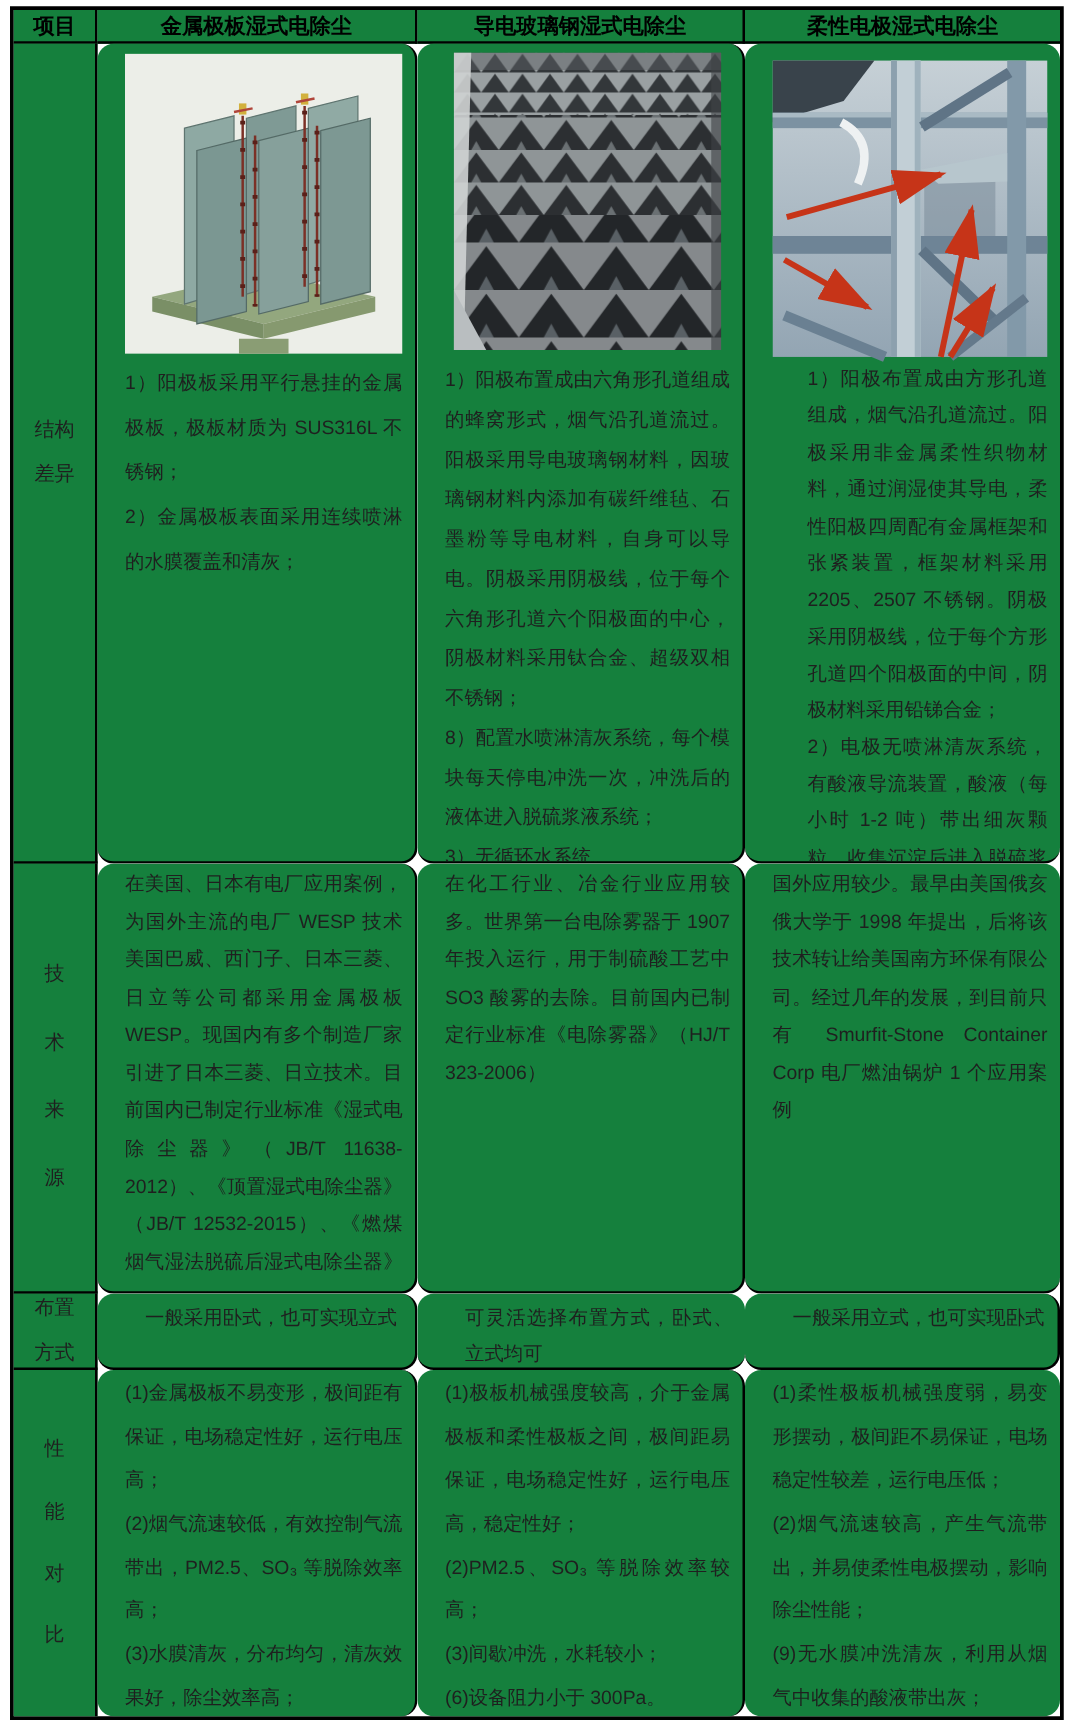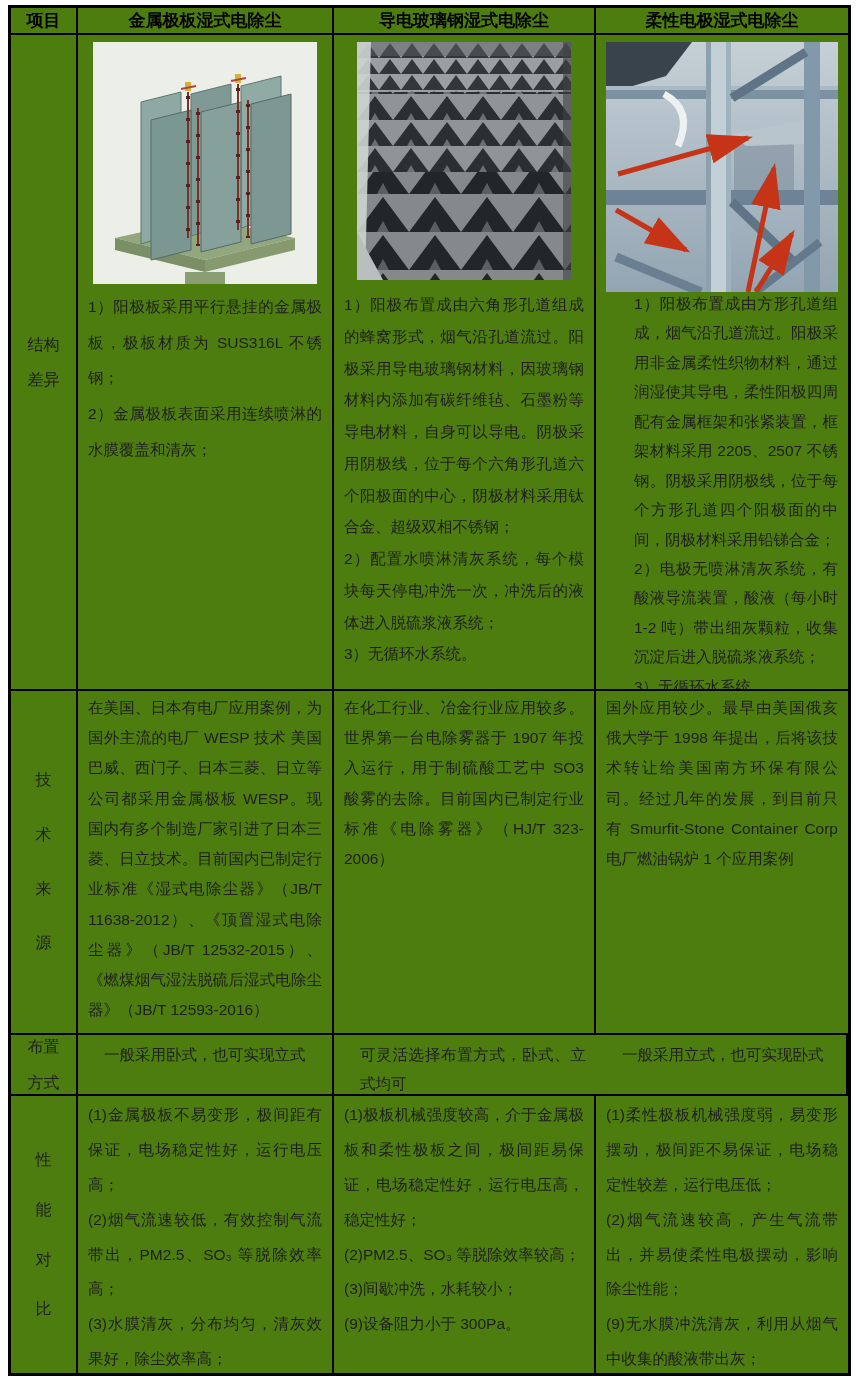--- a/index.html
+++ b/index.html
@@ -7,30 +7,30 @@
     width:860px;height:1379px;background:#ffffff;overflow:hidden;position:relative;
     font-family:"Liberation Sans","DejaVu Sans",sans-serif;color:#1f1f1f;
   }
   .tbl{
     position:absolute;left:8px;top:5px;width:843px;height:1371px;
     box-sizing:border-box;border:3px solid #000;background:#fff;
     display:grid;
     grid-template-columns:67px 256px 262px 1fr;
     grid-template-rows:27px 656px 344px 61px 1fr;
   }
-  .cell{box-sizing:border-box;border-right:2px solid #000;border-bottom:2px solid #000;overflow:hidden;background:#4d7c0f;}
+  .cell{box-sizing:border-box;border-right:2px solid #000;border-bottom:2px solid #000;overflow:hidden;background:#15803d;}
   .last-col{border-right:none;}
   .last-row{border-bottom:none;}
   .hdr{display:flex;align-items:center;justify-content:center;font-weight:bold;font-size:17px;color:#000;}
   .rlabel{display:flex;align-items:center;justify-content:center;text-align:center;font-size:16px;}
   .rlabel span{white-space:pre-line;display:block;}
   .lh-2lines span{line-height:2.2;}
   .lh-tech span{line-height:3.4;}
   .lh-perf span{line-height:3.1;}
-  .body-cell{padding:2px 10px 0 10px;font-size:15.5px;text-align:justify;}
+  .body-cell{padding:2px 10px 0 22px;font-size:15.5px;text-align:justify;border-radius:13px;}
   .body-cell p{margin:0;}
   .s-col1 p{line-height:2.3;}
   .s-col2 p{line-height:2.05;}
   .s-col3 p{line-height:1.9;margin-left:28px;}
   .t-cell p{line-height:1.95;}
   .l-cell p{line-height:1.85;padding-top:4px;margin-left:16px;}
   .p-cell p{line-height:2.25;}
   .fig{height:252px;display:flex;align-items:flex-start;justify-content:center;padding-top:5px;box-sizing:border-box;}
   svg{display:block;}
 </style>
@@ -103,21 +103,21 @@
         <rect x="0" y="0" width="214" height="50" fill="url(#hxs)"></rect>
         <rect x="0" y="50" width="214" height="80" fill="url(#hxm)"></rect>
         <rect x="0" y="130" width="214" height="108" fill="url(#hxl)"></rect>
         <rect x="0" y="0" width="214" height="14" fill="#5b6063" opacity="0.5"></rect>
         <polygon points="0,0 14,0 8,238 0,238" fill="#cfd3d3" opacity="0.9"></polygon>
         <polygon points="0,190 26,238 0,238" fill="#b9bec0"></polygon>
         <rect x="206" y="0" width="8" height="238" fill="#3f4346" opacity="0.6"></rect>
       </svg>
     </div>
     <p>1）阳极布置成由六角形孔道组成的蜂窝形式，烟气沿孔道流过。阳极采用导电玻璃钢材料，因玻璃钢材料内添加有碳纤维毡、石墨粉等导电材料，自身可以导电。阴极采用阴极线，位于每个六角形孔道六个阳极面的中心，阴极材料采用钛合金、超级双相不锈钢；</p>
-    <p>2）配置水喷淋清灰系统，每个模块每天停电冲洗一次，冲洗后的液体进入脱硫浆液系统；</p>
+    <p>8）配置水喷淋清灰系统，每个模块每天停电冲洗一次，冲洗后的液体进入脱硫浆液系统；</p>
     <p>3）无循环水系统。</p>
   </div>
 
   <div class="cell body-cell s-col3 last-col">
     <div class="fig" aria-label="flexible-electrode-frame-photo">
       <svg width="232" height="250" viewBox="0 0 232 250">
         <defs>
           <linearGradient id="bg3" x1="0" y1="0" x2="0" y2="1">
             <stop offset="0" stop-color="#c6d0d6"></stop>
             <stop offset="1" stop-color="#93a5b3"></stop>
@@ -192,21 +192,21 @@
   <div class="cell body-cell p-cell last-row">
     <p>(1)金属极板不易变形，极间距有保证，电场稳定性好，运行电压高；</p>
     <p>(2)烟气流速较低，有效控制气流带出，PM2.5、SO₃ 等脱除效率高；</p>
     <p>(3)水膜清灰，分布均匀，清灰效果好，除尘效率高；</p>
 
   </div>
   <div class="cell body-cell p-cell last-row">
     <p>(1)极板机械强度较高，介于金属极板和柔性极板之间，极间距易保证，电场稳定性好，运行电压高，稳定性好；</p>
     <p>(2)PM2.5、SO₃ 等脱除效率较高；</p>
     <p>(3)间歇冲洗，水耗较小；</p>
-    <p>(9)设备阻力小于 300Pa。</p>
+    <p>(6)设备阻力小于 300Pa。</p>
   </div>
   <div class="cell body-cell p-cell last-col last-row">
     <p>(1)柔性极板机械强度弱，易变形摆动，极间距不易保证，电场稳定性较差，运行电压低；</p>
     <p>(2)烟气流速较高，产生气流带出，并易使柔性电极摆动，影响除尘性能；</p>
     <p>(9)无水膜冲洗清灰，利用从烟气中收集的酸液带出灰；</p>
 
   </div>
 
 </div>
 

